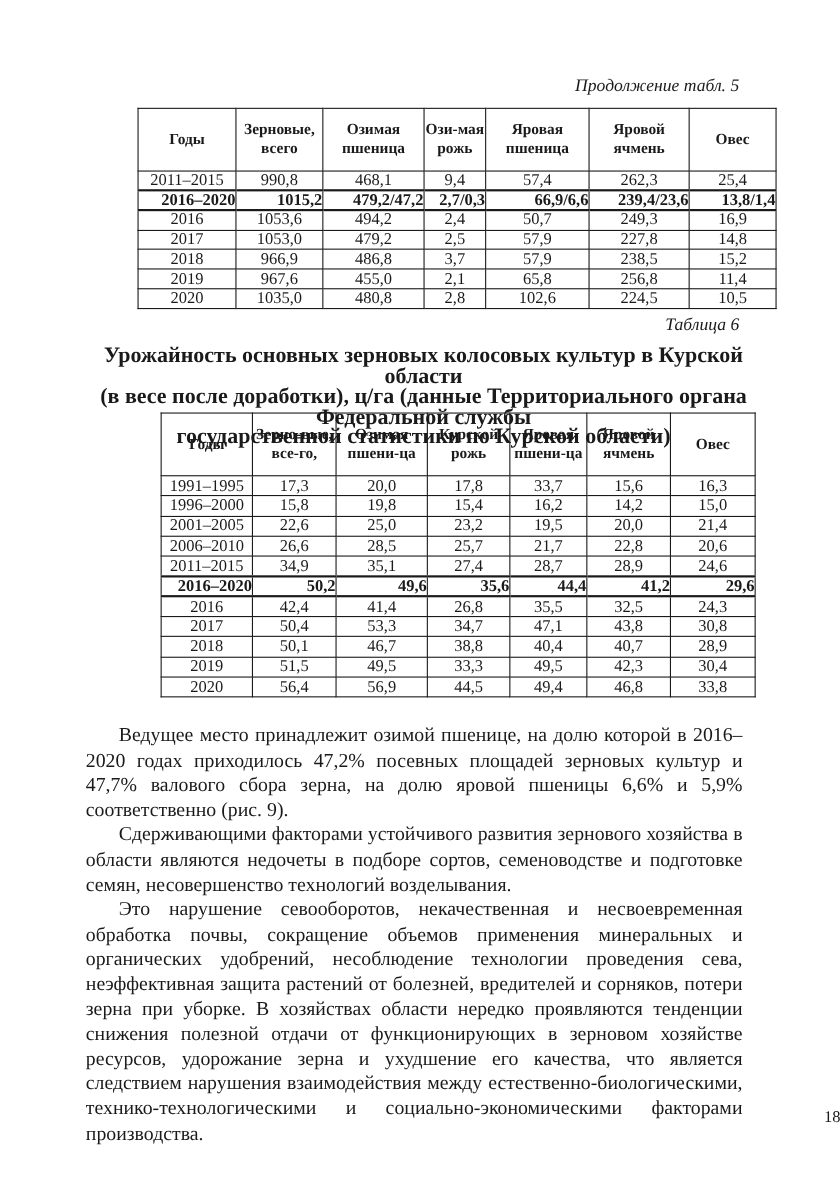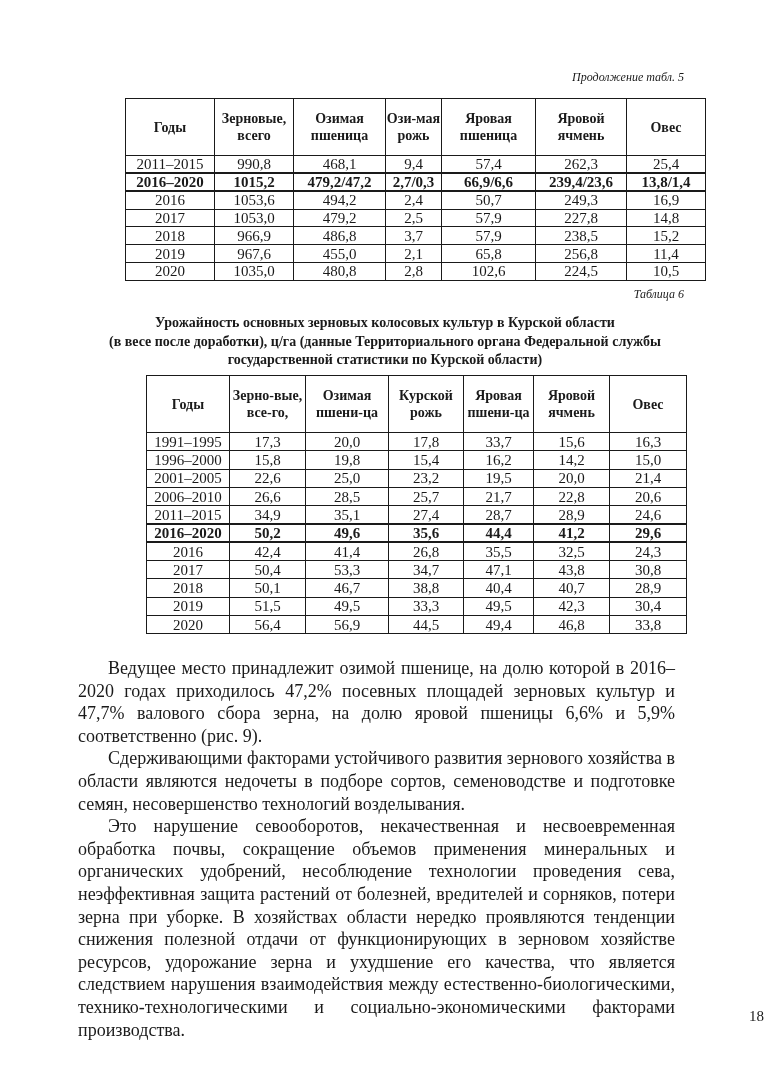--- a/index.html
+++ b/index.html
@@ -1,28 +1,28 @@
 <!DOCTYPE html>
 <html><head>
 <meta charset="utf-8">
 <style>
   html, body { margin: 0; padding: 0; background: #ffffff; }
   body { width: 764px; height: 1080px; position: relative; overflow: hidden;
          font-family: "Liberation Serif", "DejaVu Serif", serif; color: #1a1a1a; }
   .abs { position: absolute; }
-  .caption-right { right: 80px; font-style: italic; font-size: 12px; text-align: right; }
+  .caption-right { right: 92px; font-style: italic; font-size: 16px; text-align: right; }
   #t5-caption { top: 70px; }
   #t6-caption { top: 287px; text-align: right; }
   #t6-title { top: 314px; left: 60px; width: 650px; text-align: center; font-weight: bold;
-              font-size: 14px; line-height: 18.5px; }
+              font-size: 20px; line-height: 18.5px; }
   table { border-collapse: collapse; position: absolute; table-layout: fixed; margin-left: 33px; }
   td, th { border: 1px solid #1a1a1a; text-align: center; padding: 0; font-size: 15px; }
   th { font-weight: bold; font-size: 14px; line-height: 17px; }
   tr.bold td { font-weight: bold; }
-  tr.bold td { border-top: 2px solid #1a1a1a; border-bottom: 2px solid #1a1a1a; }
+  tr.bold td { border-top: 2px solid #1a1a1a; border-bottom: 2px solid #1a1a1a; text-align: right; }
   #table5 { left: 92px; top: 98px; width: 580px; border: 1.5px solid #1a1a1a; }
   #table5 thead tr { height: 57px; }
   #table5 tbody tr { height: 17.8px; }
   #table5 td { line-height: 16px; }
   #table6 { left: 113px; top: 375px; width: 540px; border: 1.5px solid #1a1a1a; }
   #table6 thead tr { height: 57px; }
   #table6 tbody tr { height: 18.3px; }
   #table6 td { line-height: 16px; }
   #body-text { top: 657px; left: 78px; width: 597px; font-size: 18px; line-height: 22.6px;
                text-align: justify; }

